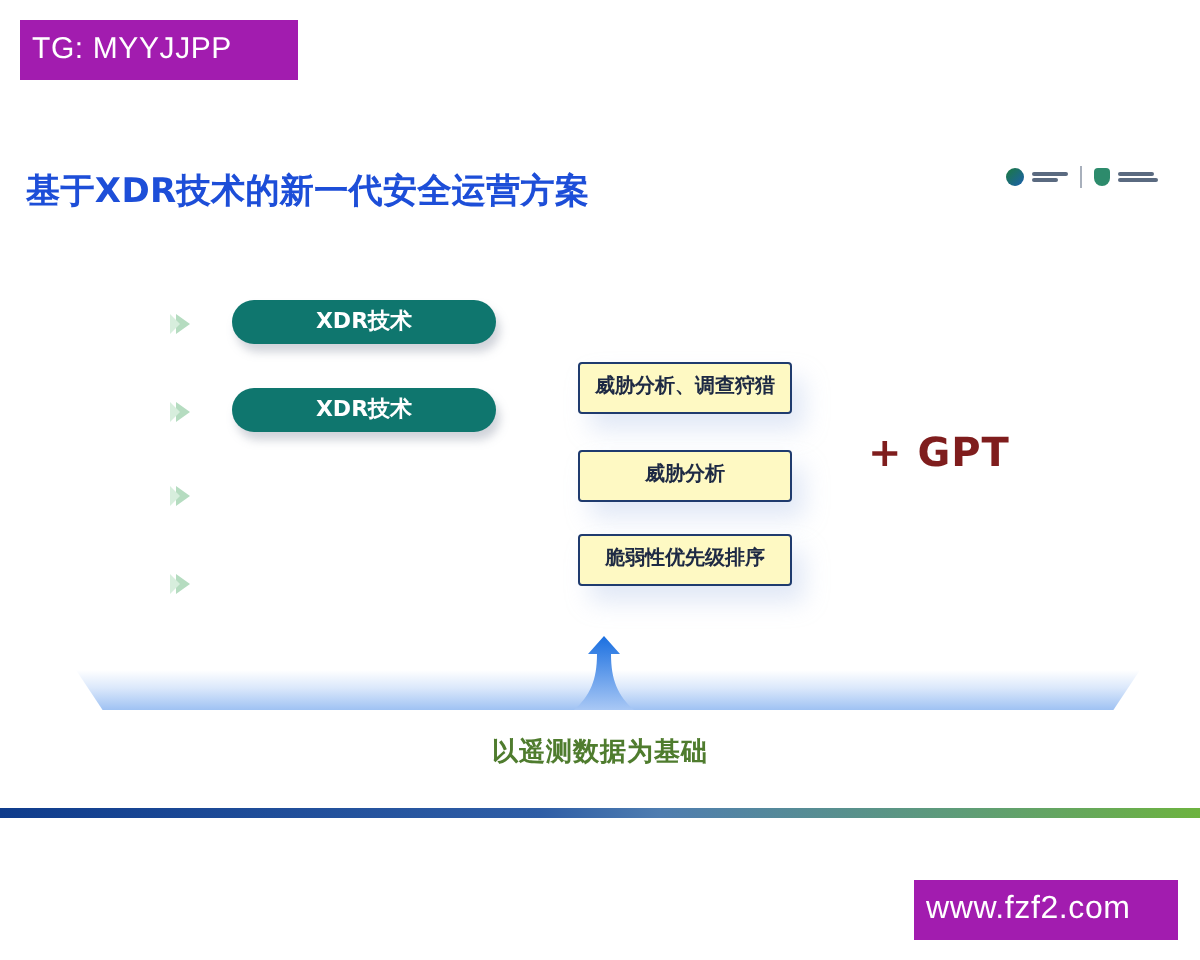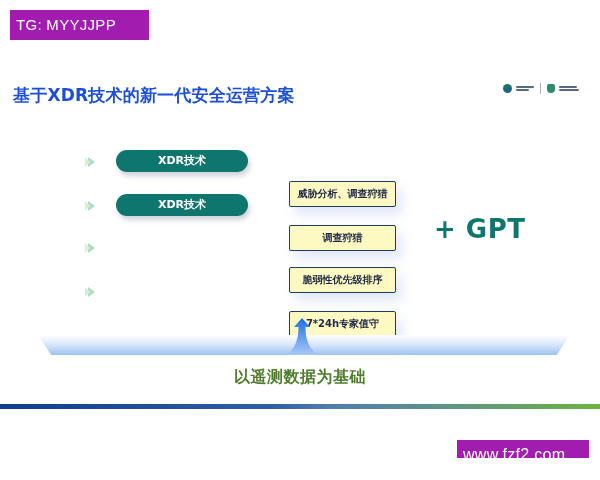--- a/index.html
+++ b/index.html
@@ -10,21 +10,21 @@
       position: absolute;
       background: #a21caf;
       color: #ffffff;
       font-family: "Liberation Sans", sans-serif;
       font-size: 15px;
       line-height: 30px;
       padding: 0 6px;
       letter-spacing: 0.3px;
     }
     .wm-top { left: 10px; top: 10px; width: 139px; height: 30px; }
-    .wm-bottom { left: 457px; top: 440px; width: 132px; height: 18px; font-size: 16px; padding-left: 6px; }
+    .wm-bottom { left: 457px; top: 440px; width: 132px; height: 30px; font-size: 16px; padding-left: 6px; }
 
     .slide-title {
       position: absolute;
       left: 13px; top: 84px;
       font-size: 17px;
       font-weight: bold;
       color: #1d4ed8;
       letter-spacing: 0.2px;
     }
 
@@ -82,42 +82,42 @@
       background: #fef9c3;
       color: #1e2a44;
       font-size: 10px; font-weight: bold;
       text-align: center; line-height: 23px;
       box-shadow: 6px 8px 12px rgba(170,190,230,0.35);
       margin-top: 35px;
     }
 
     .gpt {
       position: absolute; left: 434px; top: 214px;
-      color: #0f766e;
+      color: #7f1d1d;
       font-family: "DejaVu Sans", sans-serif;
-      font-size: 26px; font-weight: bold;
+      font-size: 20px; font-weight: bold;
       letter-spacing: 0.5px;
     }
 
     .base-platform {
       position: absolute; left: 38px; top: 335px;
       width: 532px; height: 20px;
       background: linear-gradient(180deg, #ffffff 0%, #dbe8fb 45%, #9fc2f3 100%);
       clip-path: polygon(0 0, 100% 0, 97.5% 100%, 2.5% 100%);
     }
     .arrow {
       position: absolute; left: 287px; top: 318px;
       width: 30px; height: 37px;
     }
 
     .foundation {
       position: absolute; left: 0; top: 367px; width: 600px;
       text-align: center;
       color: #4f7c2e;
-      font-size: 16px; font-weight: bold;
+      font-size: 13px; font-weight: bold;
       letter-spacing: 0.5px;
     }
 
     .bottom-bar {
       position: absolute; left: 0; top: 404px;
       width: 600px; height: 5px;
       background: linear-gradient(90deg, #0f3c8c 0%, #2f5ea6 45%, #4f7db0 55%, #5e9c78 80%, #6db33f 100%);
     }
   </style>
 </head>
@@ -143,31 +143,30 @@
 
 <div class="row" style="top:150px;">
   <div class="chev"></div>
   <div class="pill">XDR技术</div>
   <div class="box">威胁分析、调查狩猎</div>
 </div>
 
 <div class="row" style="top:194px;">
   <div class="chev"></div>
   <div class="pill">XDR技术</div>
-  <div class="box">调查狩猎</div>
+  <div class="box">威胁分析</div>
 </div>
 
 <div class="row" style="top:236px;">
   <div class="chev"></div>
   <div class="box">脆弱性优先级排序</div>
 </div>
 
 <div class="row" style="top:280px;">
   <div class="chev"></div>
-  <div class="box">7*24h专家值守</div>
 </div>
 
 <div class="gpt">+ GPT</div>
 
 <div class="base-platform"></div>
 
 <svg class="arrow" viewBox="0 0 30 37">
   <defs>
     <linearGradient id="ag" x1="0" y1="0" x2="0" y2="1">
       <stop offset="0" stop-color="#1a6fe0"></stop>

